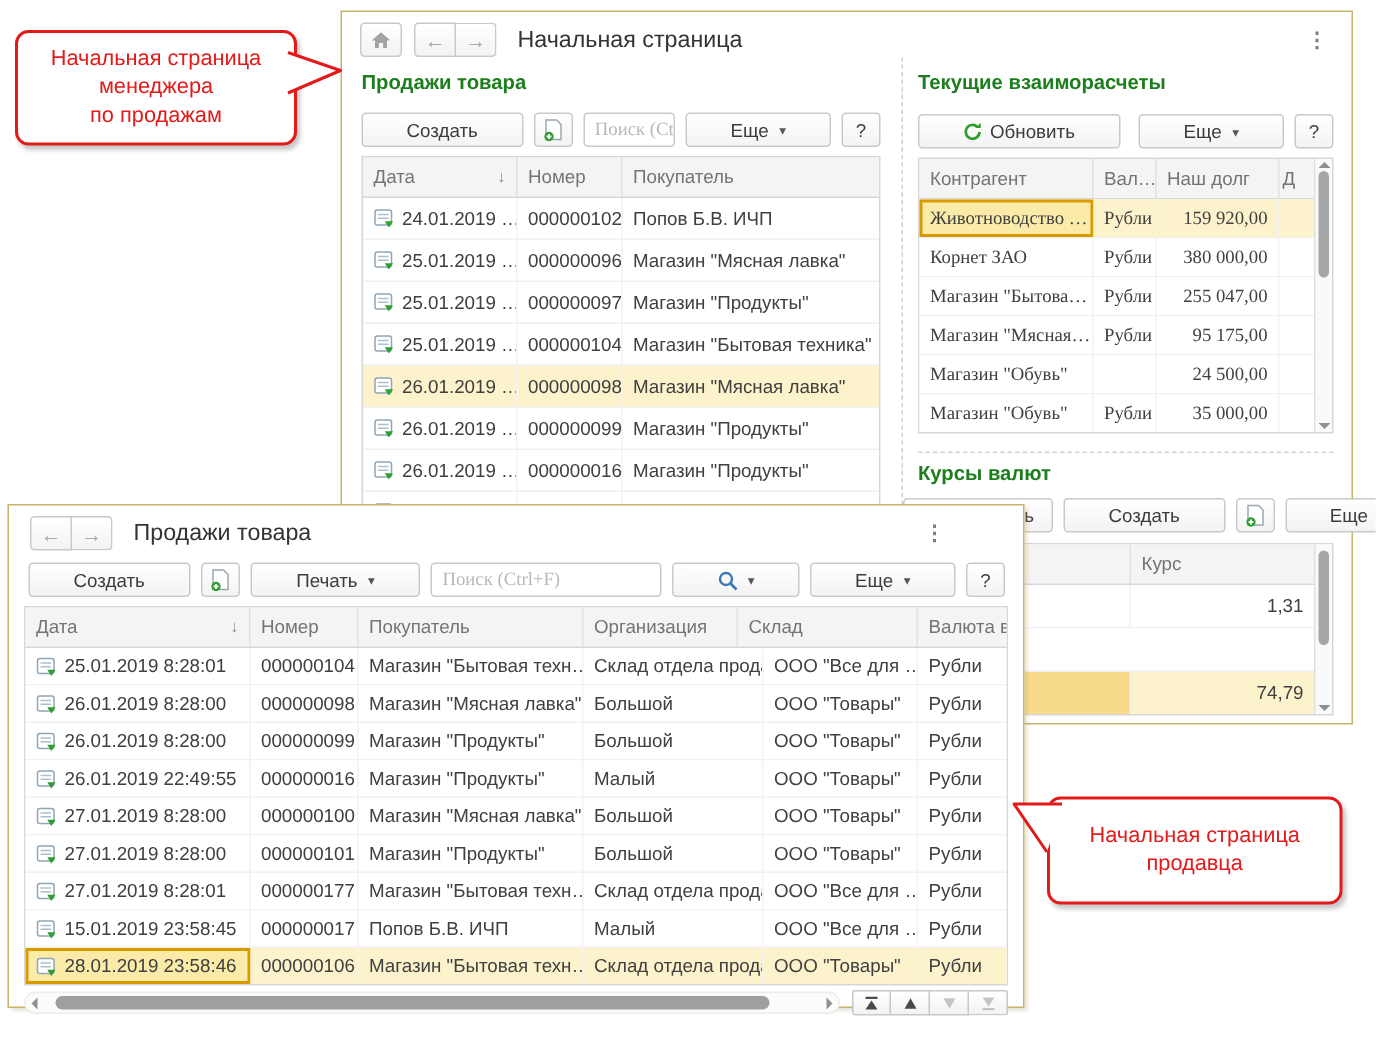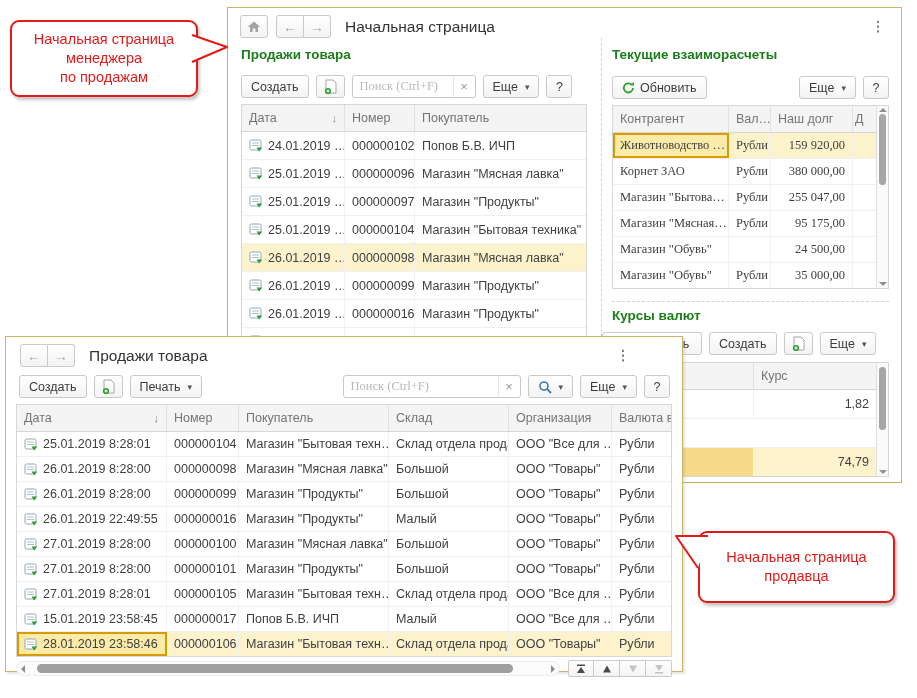--- a/index.html
+++ b/index.html
@@ -5,21 +5,21 @@
   html,body{margin:0;padding:0;}
   body{width:917px;height:698px;position:relative;overflow:hidden;background:#fff;
        font-family:"Liberation Sans",sans-serif;-webkit-font-smoothing:antialiased;}
   .window{position:absolute;background:#fff;border:1px solid #c6b46a;box-sizing:border-box;}
   #home-window{left:227px;top:7px;width:675px;height:476px;z-index:1;}
   #sales-window{left:5px;top:336px;width:678px;height:336px;z-index:5;box-shadow:2px 2px 2px rgba(160,150,110,0.25);}
   .win-header{display:flex;align-items:center;padding:7px 10px 0 12px;position:relative;}
   button{font-family:inherit;cursor:pointer;}
   .btn{box-sizing:border-box;display:inline-flex;align-items:center;justify-content:center;gap:5px;
        height:23px;border:1px solid #c9c9c9;border-radius:3px;background:linear-gradient(#ffffff,#f3f3f3);
-       color:#3c3c3c;font-size:12.5px;padding:0 9px;white-space:nowrap;}
+       color:#3c3c3c;font-size:12.5px;padding:0 29px;white-space:nowrap;}
   .icon-btn{padding:0 6px;min-width:26px;}
   .navgrp{display:flex;margin-left:8px;}
   .navgrp .btn:first-child{border-radius:3px 0 0 3px;}
   .navgrp .btn:last-child{border-radius:0 3px 3px 0;border-left:none;}
   .arrow{color:#a7a7a7;font-size:14px;line-height:1;}
   .win-title{font-size:15.5px;color:#333;margin-left:14px;}
   .kebab{position:absolute;right:12px;top:8px;color:#7e7e7e;font-size:14px;font-weight:bold;
          background:none;border:none;padding:2px 4px;}
   .section-title{color:#1c7e1c;font-weight:bold;font-size:13.5px;}
   .toolbar{display:flex;align-items:center;gap:7px;}
@@ -353,21 +353,21 @@
           </button>
       </div>
       <div class="tbl mt7">
         <div class="tmain">
           <div class="thead">
             <div class="th" style="width:141px"></div>
             <div class="th" style="flex:1">Курс</div>
           </div>
           <div class="trow h28">
             <div class="td" style="width:141px"></div>
-            <div class="td num-r" style="flex:1">1,82</div>
+            <div class="td num-r" style="flex:1">1,31</div>
           </div>
           <div class="trow h28">
             <div class="td" style="width:141px"></div>
           </div>
           <div class="trow h28 hl">
             <div class="td darkcell" style="width:141px"></div>
             <div class="td num-r" style="flex:1">74,79</div>
           </div>
         </div>
         <div class="vscroll">
@@ -431,22 +431,22 @@
 
   <div class="tbl" style="margin:6px 10px 0 10px">
     <div class="tmain">
       <div class="thead">
         <div class="th" style="width:150px">
             <span>Дата</span>
             <span class="sort">↓</span>
           </div>
         <div class="th" style="width:72px">Номер</div>
         <div class="th" style="width:150px">Покупатель</div>
+        <div class="th" style="width:103px">Организация</div>
         <div class="th" style="width:120px">Склад</div>
-        <div class="th" style="width:103px">Организация</div>
         <div class="th" style="flex:1">Валюта в</div>
       </div>
       <div class="trow h24">
         <div class="td" style="width:150px">
             <span class="doc-ico">
               <svg width="14" height="13" viewBox="0 0 14 13">
                 <rect x="1" y="1" width="11" height="10" rx="1.5" fill="#fff" stroke="#8fa5b8"></rect>
                 <path d="M3 4 h7 M3 6.5 h7" stroke="#aebecb"></path>
                 <path d="M7.5 8.5 L13 8.5 L10.2 12.6 Z" fill="#2e9e2e"></path>
               </svg>
@@ -548,21 +548,21 @@
         <div class="td" style="width:150px">
             <span class="doc-ico">
               <svg width="14" height="13" viewBox="0 0 14 13">
                 <rect x="1" y="1" width="11" height="10" rx="1.5" fill="#fff" stroke="#8fa5b8"></rect>
                 <path d="M3 4 h7 M3 6.5 h7" stroke="#aebecb"></path>
                 <path d="M7.5 8.5 L13 8.5 L10.2 12.6 Z" fill="#2e9e2e"></path>
               </svg>
             </span>
             <span>27.01.2019 8:28:01</span>
           </div>
-        <div class="td" style="width:72px">000000105</div>
+        <div class="td" style="width:72px">000000177</div>
         <div class="td" style="width:150px">Магазин "Бытовая техн…</div>
         <div class="td" style="width:120px">Склад отдела продаж</div>
         <div class="td" style="width:103px">ООО "Все для …</div>
         <div class="td" style="flex:1">Рубли</div>
       </div>
       <div class="trow h24">
         <div class="td" style="width:150px">
             <span class="doc-ico">
               <svg width="14" height="13" viewBox="0 0 14 13">
                 <rect x="1" y="1" width="11" height="10" rx="1.5" fill="#fff" stroke="#8fa5b8"></rect>

